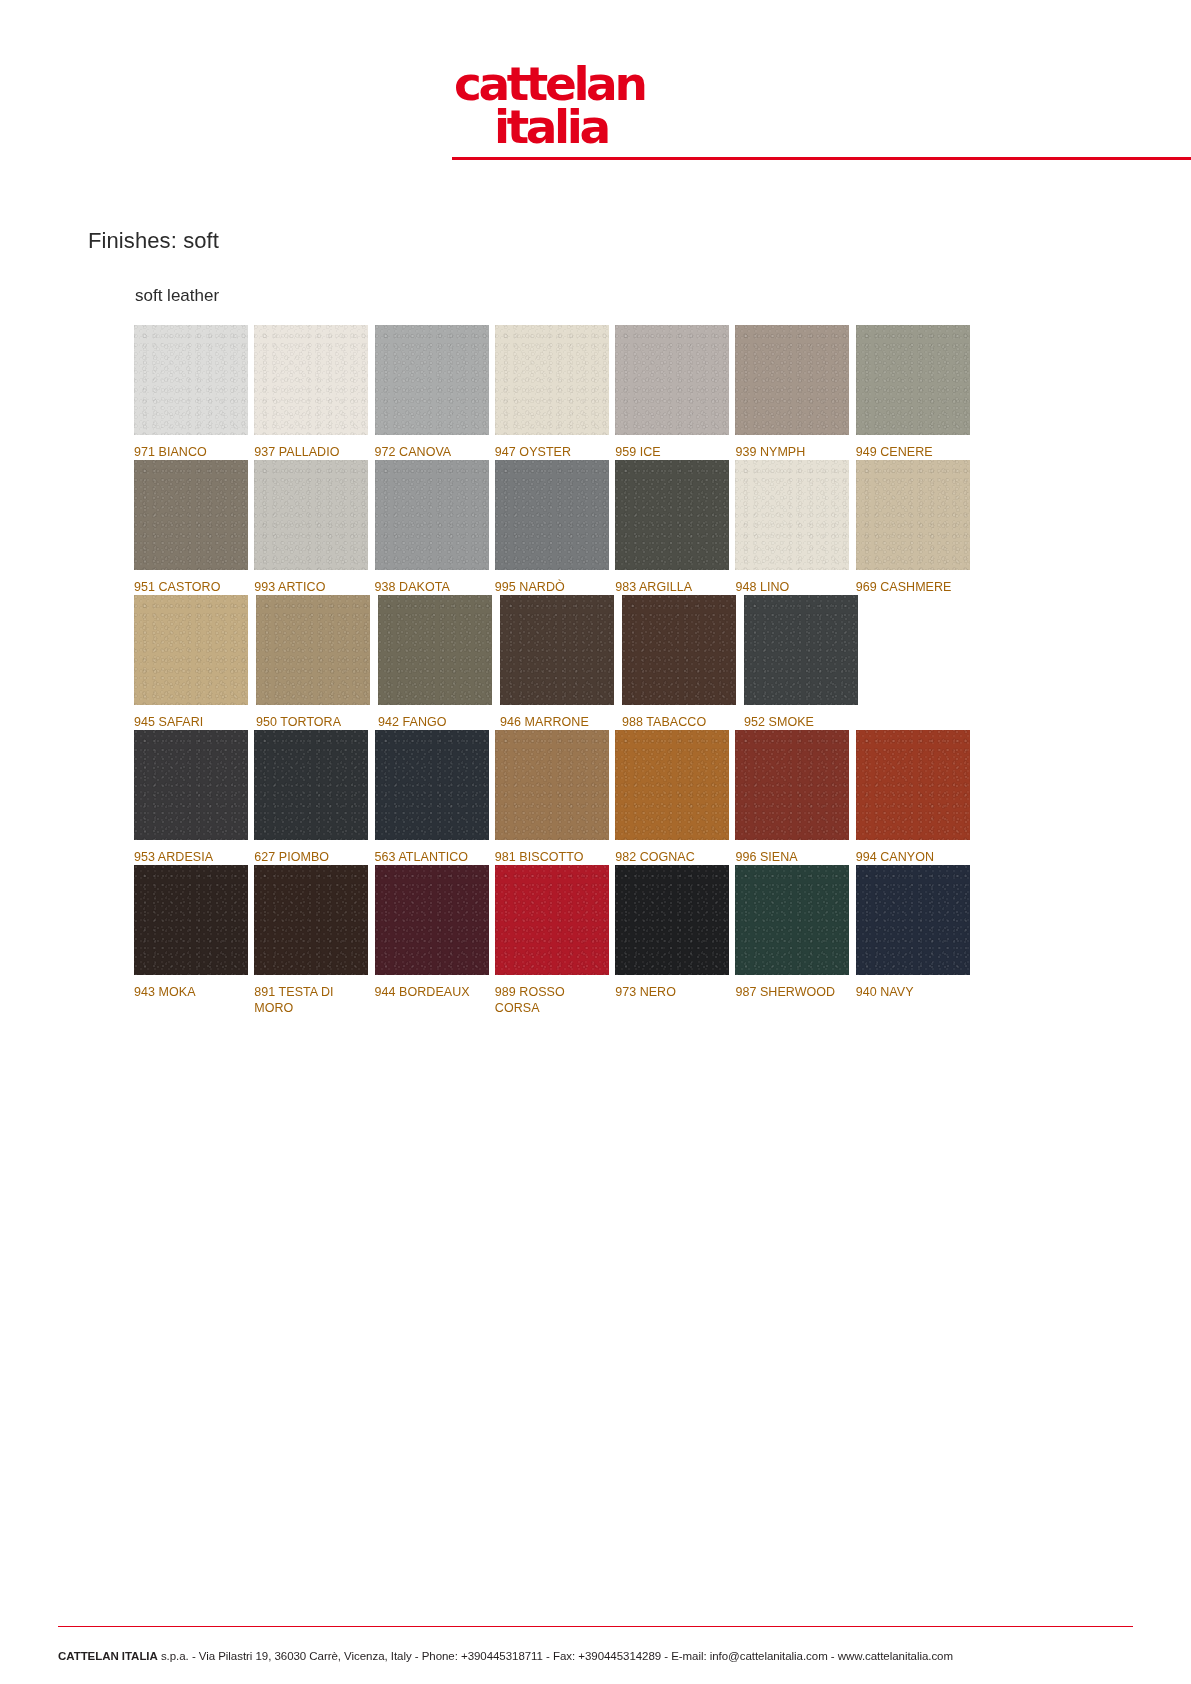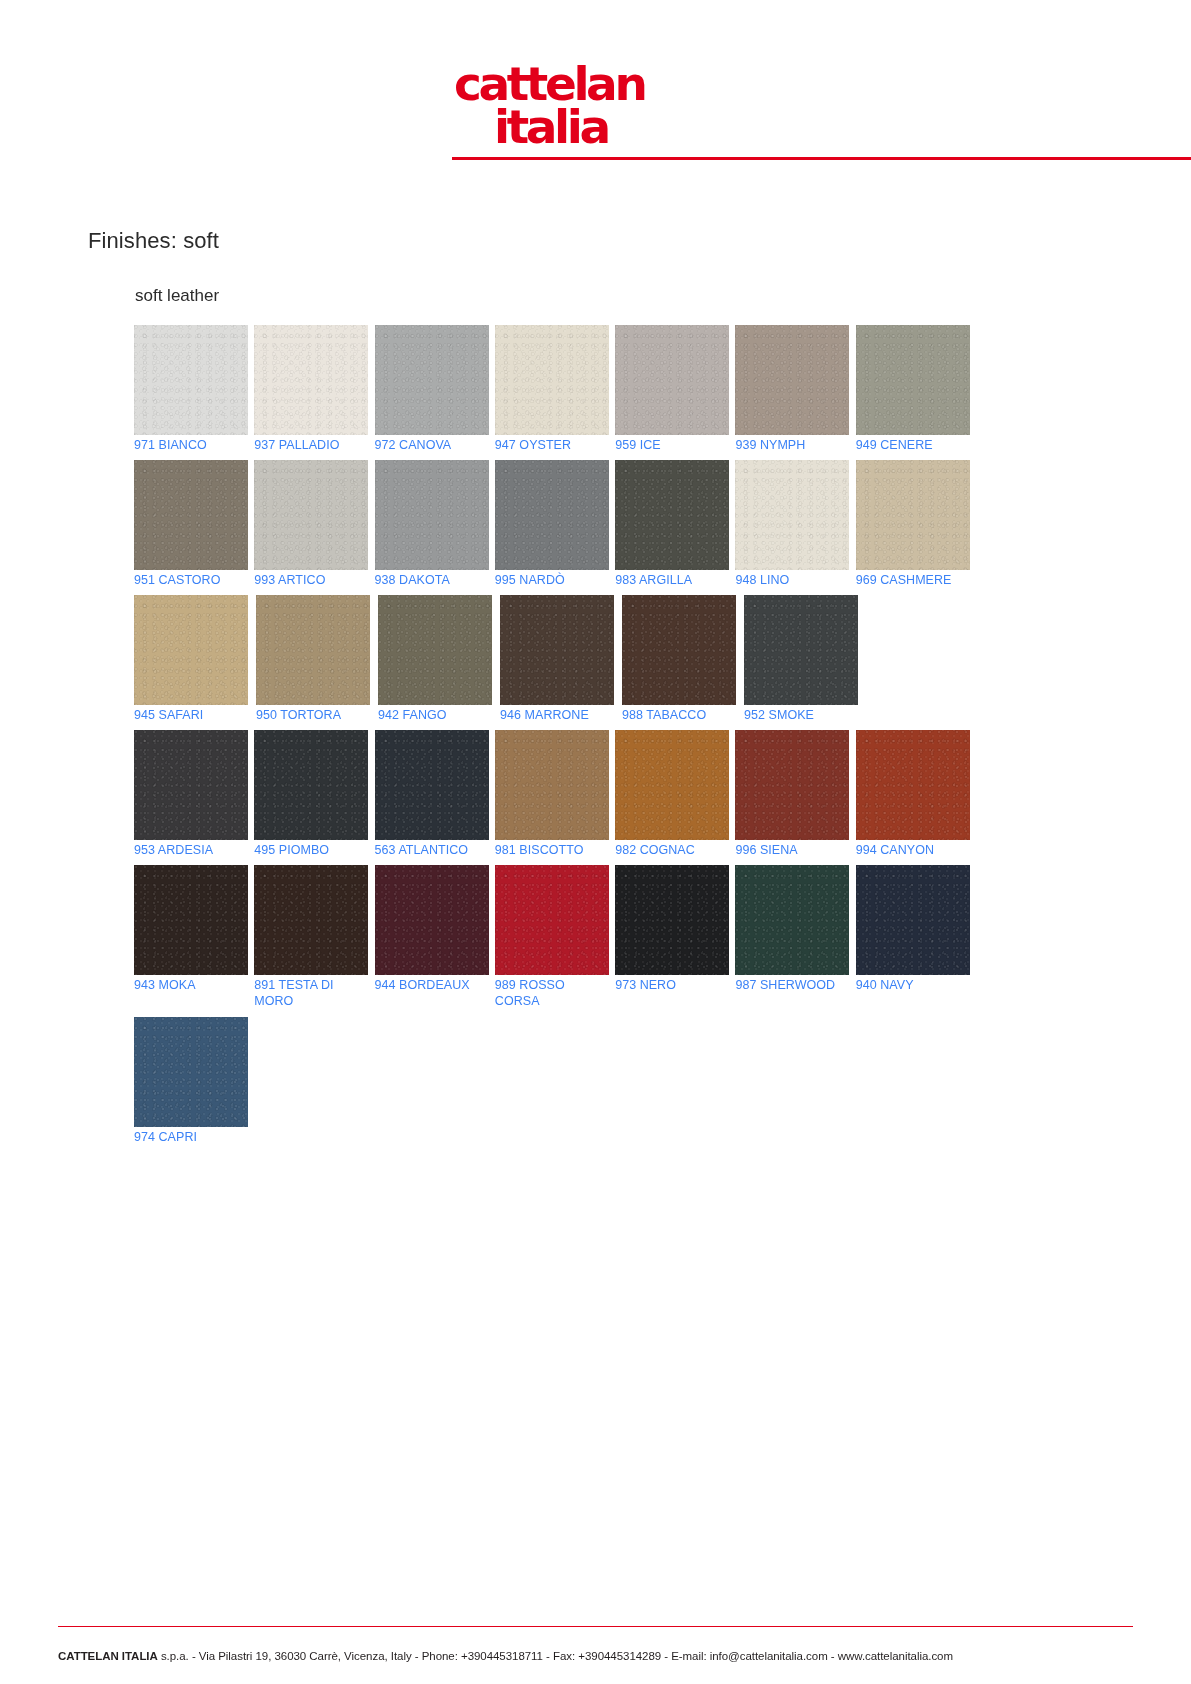--- a/index.html
+++ b/index.html
@@ -94,22 +94,22 @@
       radial-gradient(circle at 38% 78%, rgba(255,255,255,0.07) 0 1.2px, rgba(0,0,0,0.05) 1.2px 2.4px, transparent 2.5px),
       radial-gradient(circle at 85% 85%, rgba(255,255,255,0.06) 0 1.0px, rgba(0,0,0,0.035) 1.0px 1.9px, transparent 2.0px);
     background-size: 9px 9px, 13px 13px, 11px 11px, 7px 7px;
     background-position: 0 0, 3px 5px, 6px 2px, 1px 7px;
     opacity: 0.9;
     pointer-events: none;
   }
   .swatch-label {
     font-size: 12.5px;
     line-height: 16px;
-    color: #3b82f6;
-    padding-top: 2px;
+    color: #a16207;
+    padding-top: 9px;
     letter-spacing: 0.05px;
     width: 114px;
   }
 
   
   .grid-row { height: 135px; }
   .grid-row.tall { height: 152px; }
 
   
   .footer-rule {
@@ -235,21 +235,21 @@
         <div class="swatch-label">952 SMOKE</div>
       </div>
     </div>
     <div class="grid-row">
       <div class="cell">
         <div class="swatch" style="background: rgb(57, 56, 58);"></div>
         <div class="swatch-label">953 ARDESIA</div>
       </div>
       <div class="cell">
         <div class="swatch" style="background: rgb(47, 51, 54);"></div>
-        <div class="swatch-label">495 PIOMBO</div>
+        <div class="swatch-label">627 PIOMBO</div>
       </div>
       <div class="cell">
         <div class="swatch" style="background: rgb(43, 49, 56);"></div>
         <div class="swatch-label">563 ATLANTICO</div>
       </div>
       <div class="cell">
         <div class="swatch" style="background: rgb(154, 118, 80);"></div>
         <div class="swatch-label">981 BISCOTTO</div>
       </div>
       <div class="cell">
@@ -286,26 +286,20 @@
         <div class="swatch" style="background: rgb(30, 31, 33);"></div>
         <div class="swatch-label">973 NERO</div>
       </div>
       <div class="cell">
         <div class="swatch" style="background: rgb(40, 64, 58);"></div>
         <div class="swatch-label">987 SHERWOOD</div>
       </div>
       <div class="cell">
         <div class="swatch" style="background: rgb(36, 44, 60);"></div>
         <div class="swatch-label">940 NAVY</div>
-      </div>
-    </div>
-    <div class="grid-row">
-      <div class="cell">
-        <div class="swatch" style="background: rgb(58, 88, 118);"></div>
-        <div class="swatch-label">974 CAPRI</div>
       </div>
     </div>
   </div>
 
 <div class="footer-rule"></div>
 <div class="footer-text">
   <b>CATTELAN ITALIA</b><span> s.p.a. - Via Pilastri 19, 36030 Carrè, Vicenza, Italy - Phone: +390445318711 - Fax: +390445314289 - E-mail:  info@cattelanitalia.com - www.cattelanitalia.com</span>
 </div>
 
 </body></html>

